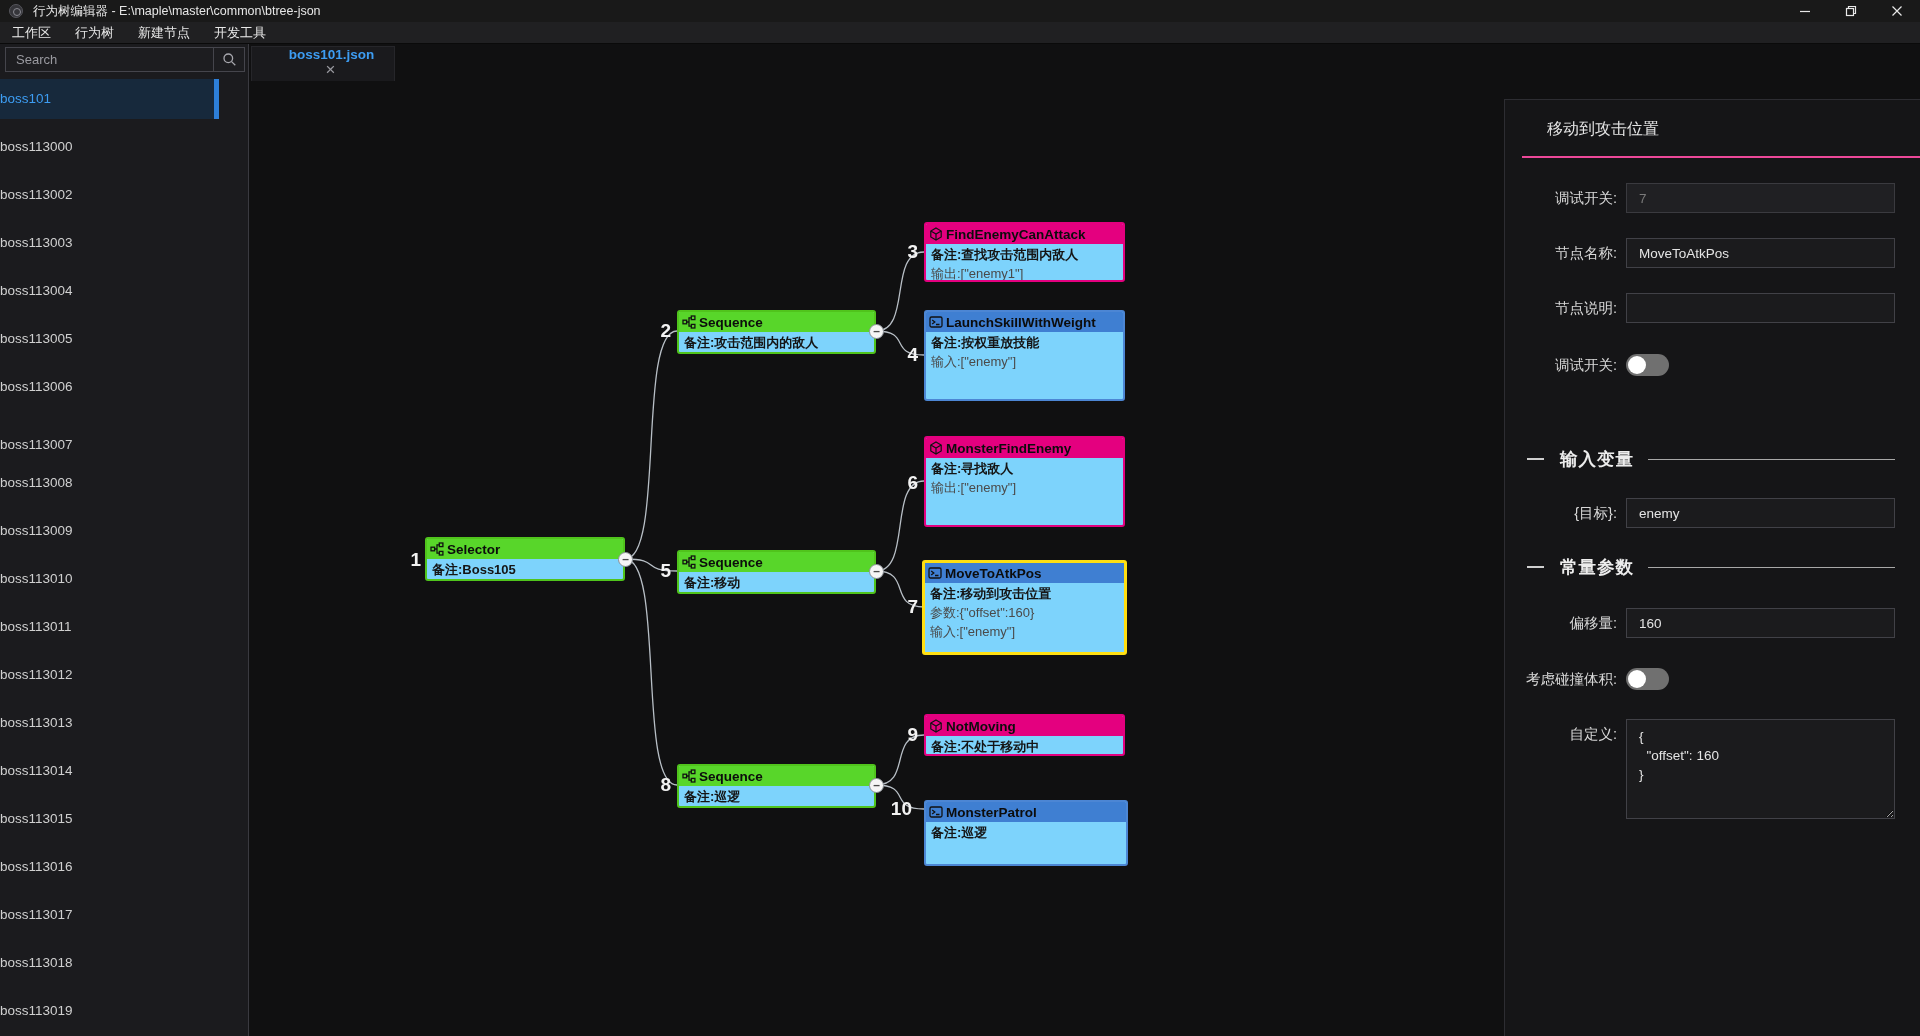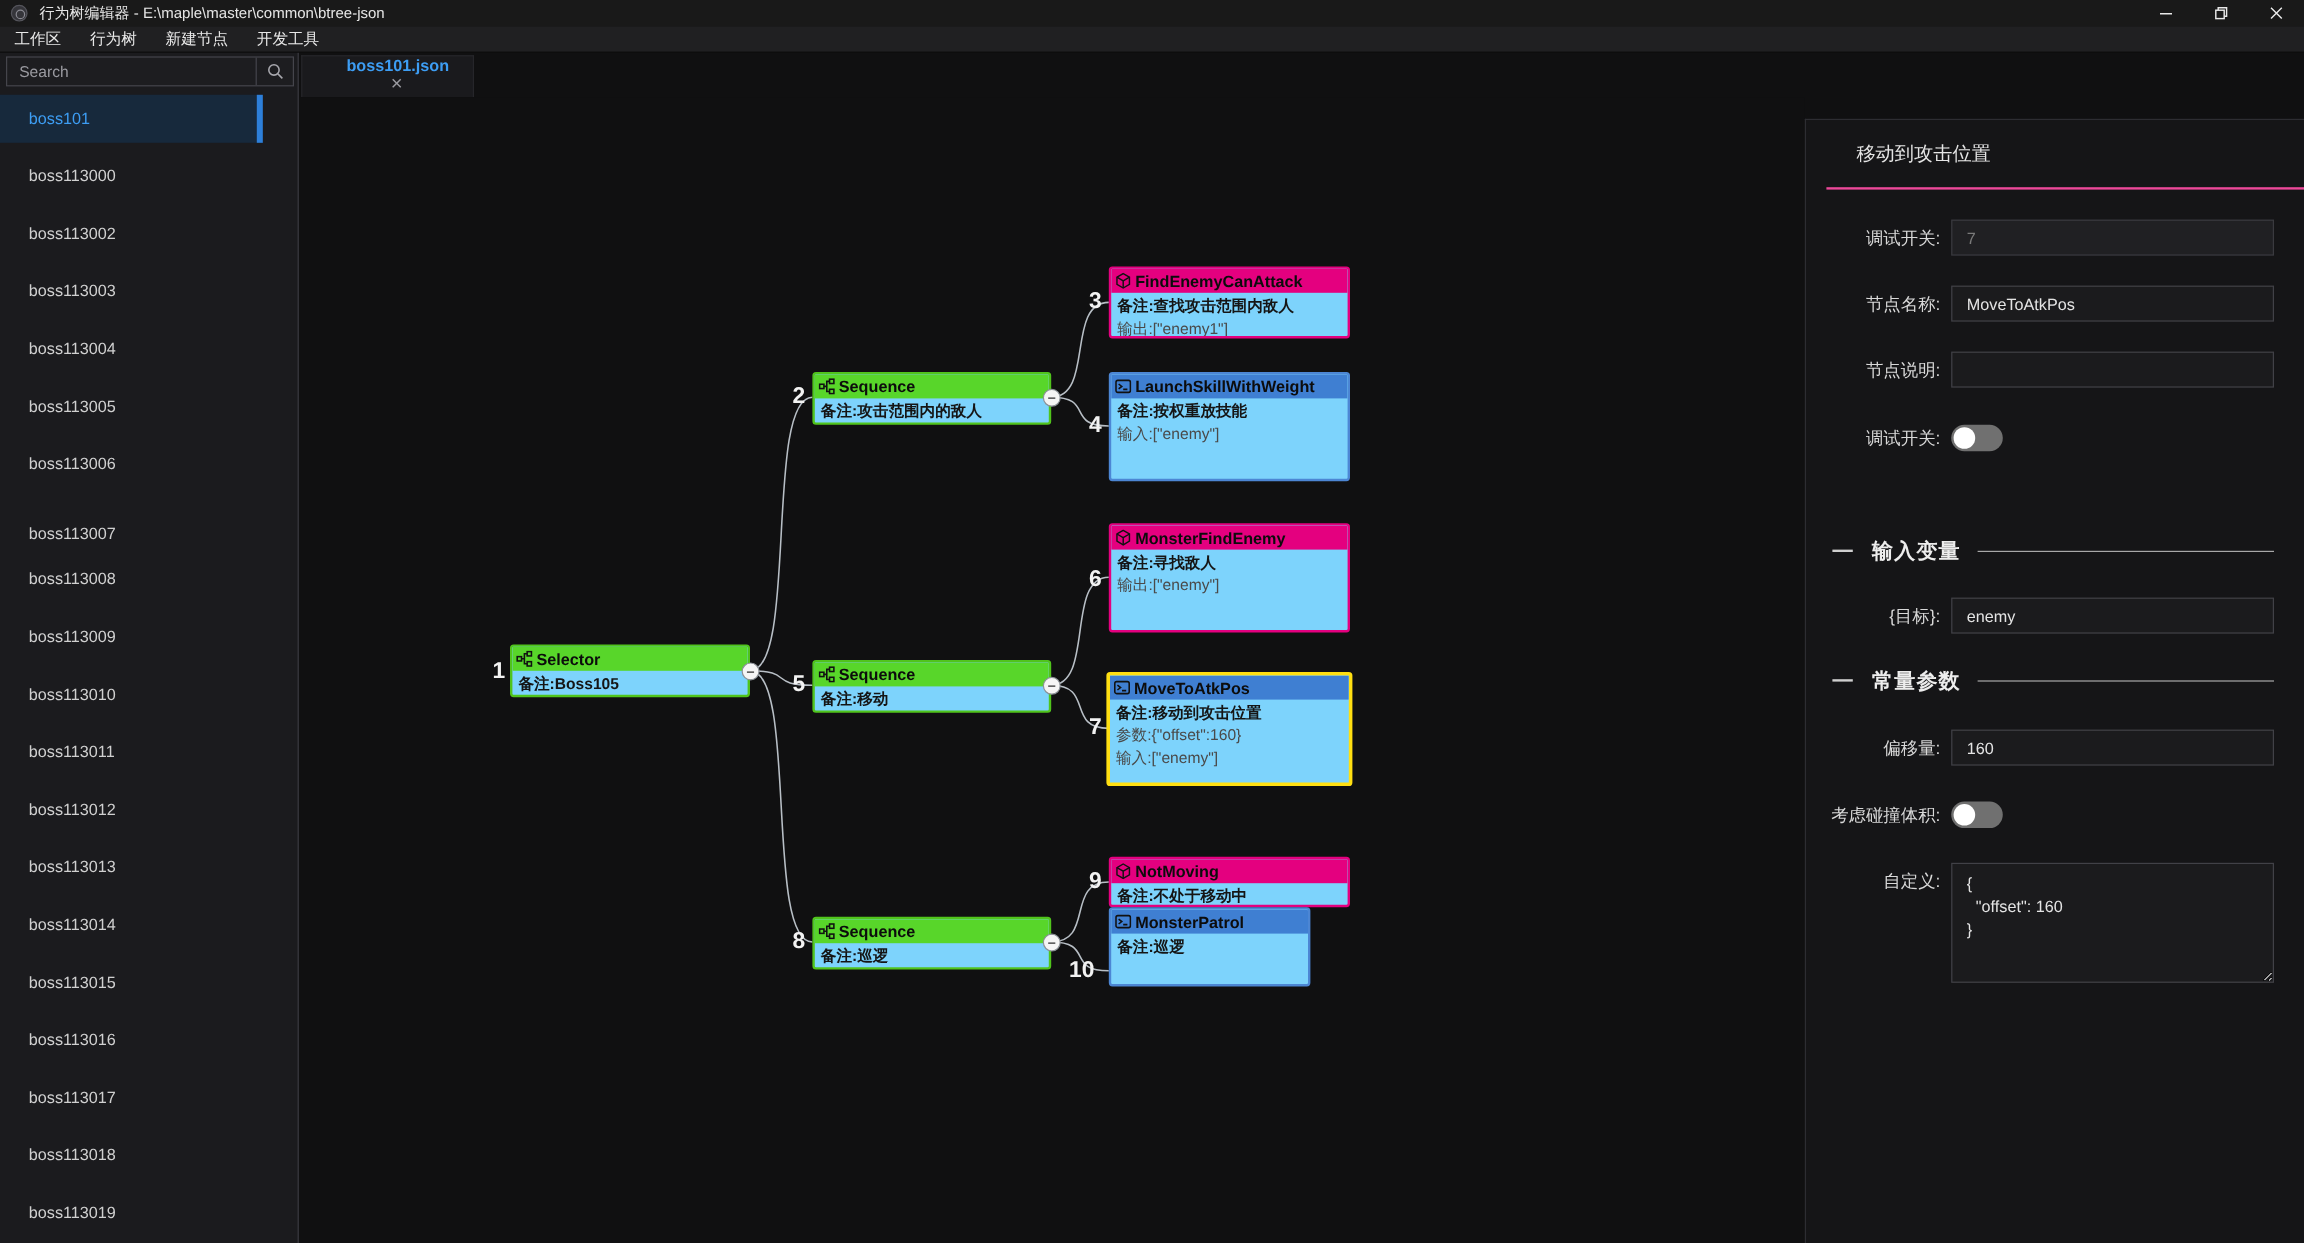--- a/index.html
+++ b/index.html
@@ -26,21 +26,21 @@
   
   .sidebar { position:absolute; left:0; top:44px; width:249px; height:992px;
              background:#1b1b1e; border-right:1px solid #3a3a40; }
   .searchwrap { position:absolute; left:5px; top:3px; width:240px; height:25px;
                 border:1px solid #45454c; background:#1d1d20; display:flex; }
   .searchwrap input { flex:1; background:transparent; border:none; outline:none;
                       color:#cfcfcf; font-size:13px; padding:0 10px; font-family:inherit; }
   .searchwrap input::placeholder { color:#9a9aa0; }
   .searchbtn { width:31px; border-left:1px solid #45454c; display:flex; align-items:center; justify-content:center; }
   .sideitem { position:absolute; left:0; width:219px; height:40px; color:#d0d0d0;
-              font-size:13.5px; line-height:40px; padding-left:24px; }
+              font-size:13.5px; line-height:40px; }
   .sideitem.sel { background:#17293c; color:#3d9df3; }
   .sideitem.sel::after { content:""; position:absolute; right:0; top:0; width:5px; height:40px; background:#2d7fd9; }
 
   
   .tab { position:absolute; left:251px; top:46px; width:144px; height:35px;
          background:#1a1a1d; border:1px solid #26262a; border-bottom:none;
          display:flex; align-items:center;flex-direction:column; }
   .tablabel { color:#3d9df3; font-size:13.5px; font-weight:bold; margin-left:17px; }
   .tabclose { color:#9a9aa0; font-size:17px; margin-left:15px; line-height:15px; }
 
@@ -327,21 +327,21 @@
           <path d="M1.8 4 L7 7 L12.2 4 M7 7 V13"></path>
         </g>
       </svg>
     <span>NotMoving</span>
   </div>
   <div class="bbody">
     <div class="bline">备注:不处于移动中</div>
   </div>
 </div>
 
-<div class="bnode action" style="left:924px;top:756px;width:168px;height:66px">
+<div class="bnode action" style="left:924px;top:800px;width:204px;height:66px">
   <div class="bhead">
     <svg class="nicon" width="14" height="14" viewBox="0 0 14 14">
         <g stroke="#111" fill="none" stroke-width="1.3">
           <rect x="1" y="2" width="12" height="10" rx="1.5"></rect>
           <path d="M3.2 5 L5.8 7 L3.2 9 M7 9.5 H10.5"></path>
         </g>
       </svg>
     <span>MonsterPatrol</span>
   </div>
   <div class="bbody">

